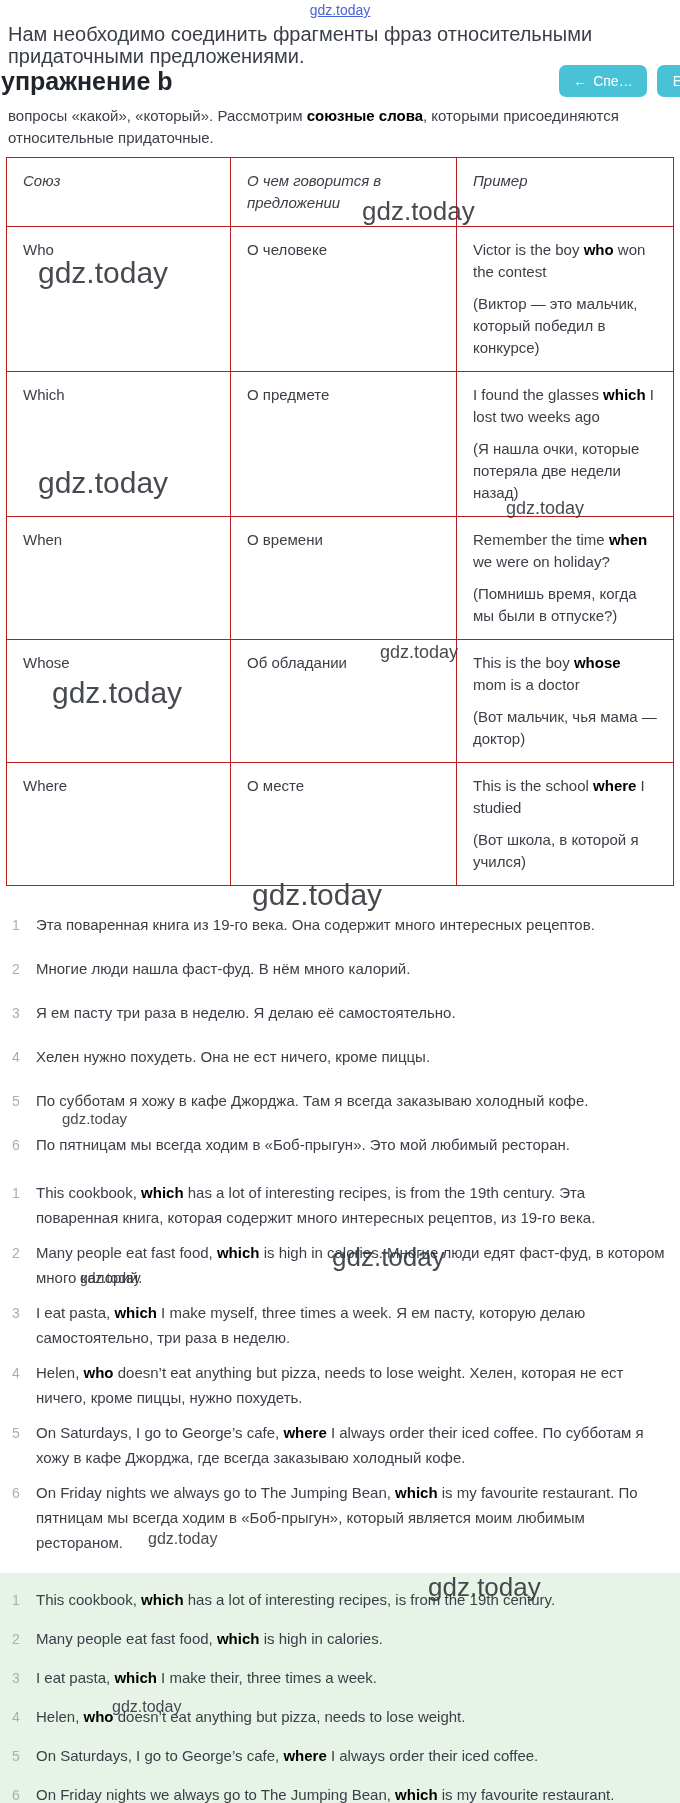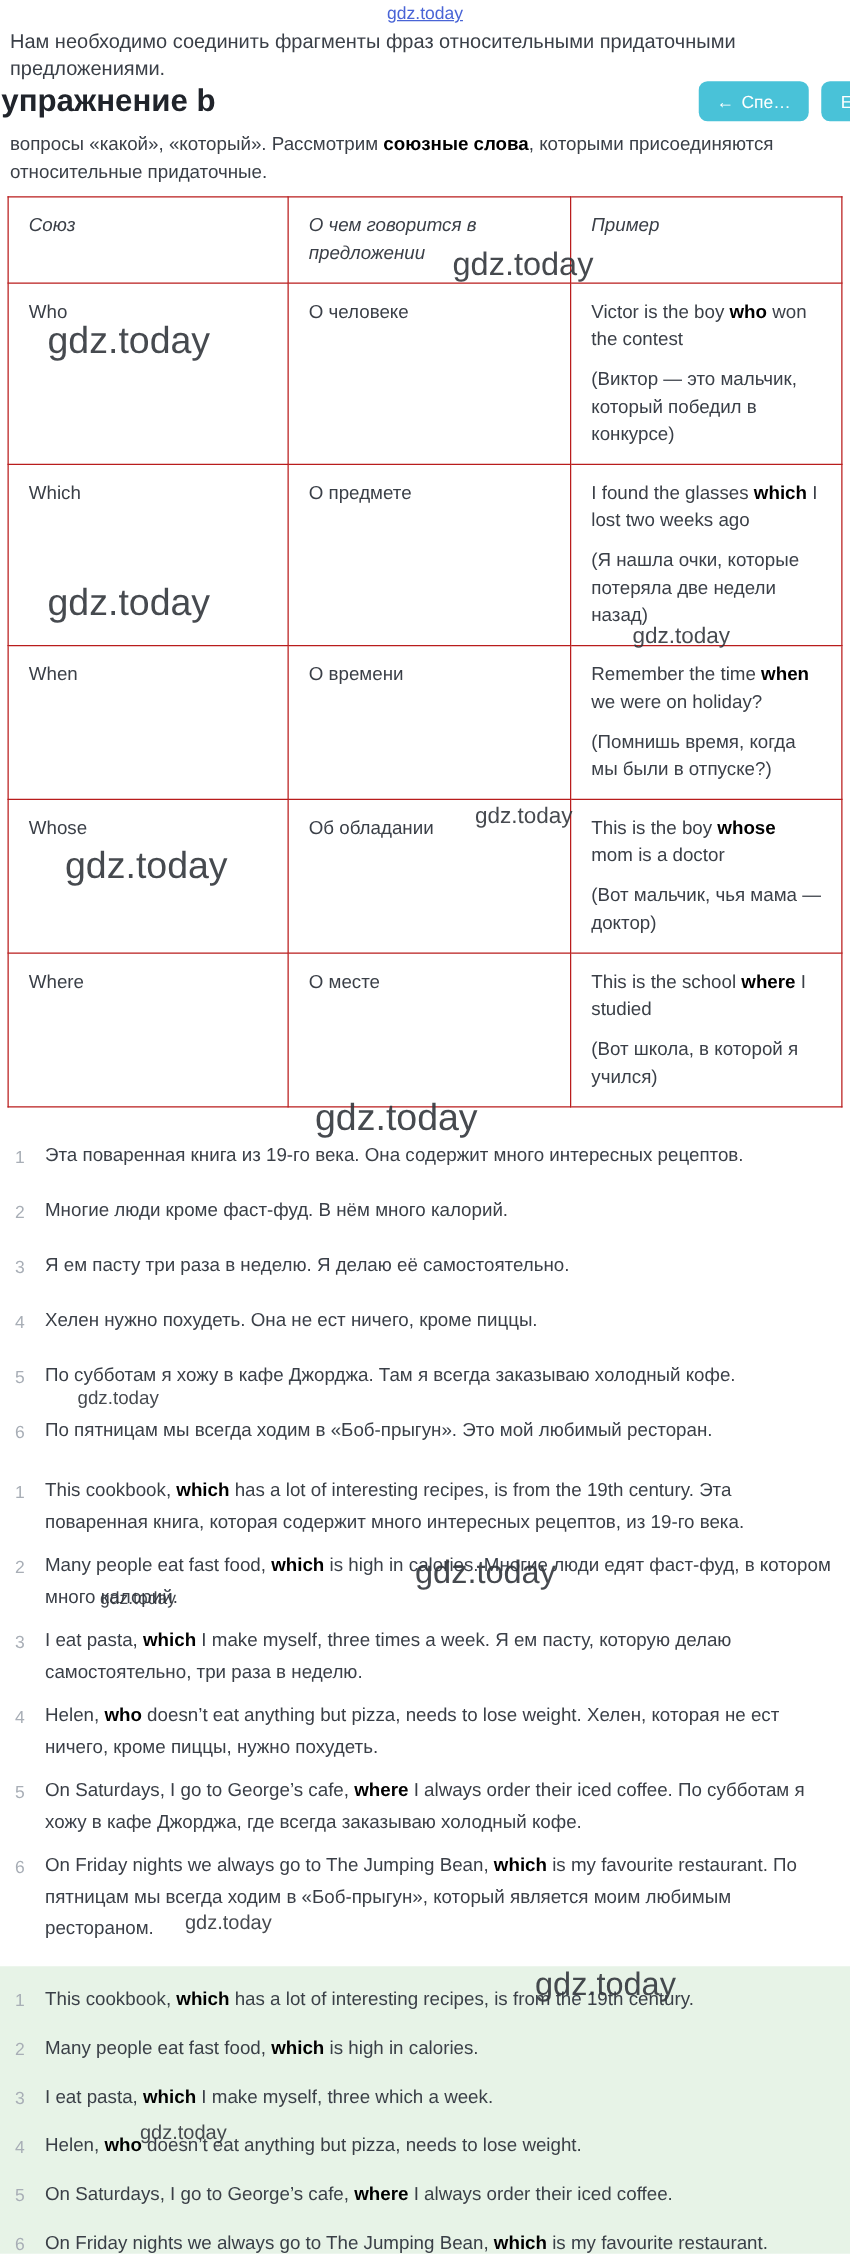--- a/index.html
+++ b/index.html
@@ -6,21 +6,21 @@
   body {
     width: 680px; height: 1803px; overflow: hidden; position: relative;
     background: #ffffff; color: #3a3f47;
     font-family: "Liberation Sans", sans-serif;
   }
   .page { display: flex; flex-direction: column; height: 1803px; }
 
   .wm-top { text-align: center; padding-top: 2px; font-size: 14px; height: 20px; }
   .wm-link { color: #4964d6; text-decoration: underline; cursor: pointer; }
 
-  .intro { margin: 5px 8px 0; font-size: 16px; line-height: 22px; }
+  .intro { margin: 5px 8px 0; font-size: 20px; line-height: 22px; }
 
   .hdr { display: flex; justify-content: space-between; align-items: center; margin-top: -2px; padding-left: 6px; }
   .title { font-size: 25px; font-weight: 700; color: #20242b; margin: 0 0 0 -5px; white-space: nowrap; }
   .btns { display: flex; gap: 10px; }
   .btn {
     display: flex; align-items: center; gap: 6px;
     background: #49c2d8; color: #fff; border: none; border-radius: 7px;
     padding: 8px 14px; font-size: 14px; font-family: inherit; cursor: pointer; white-space: nowrap;
   }
   .btn-edge { margin-right: -18px; padding: 8px 16px; }
@@ -144,21 +144,21 @@
     </tbody>
   </table>
 
   <div class="list tasks">
     <div class="li">
       <span class="num">1</span>
       <span class="txt">Эта поваренная книга из 19-го века. Она содержит много интересных рецептов.</span>
     </div>
     <div class="li">
       <span class="num">2</span>
-      <span class="txt">Многие люди кроме фаст-фуд. В нём много калорий.</span>
+      <span class="txt">Многие люди нашла фаст-фуд. В нём много калорий.</span>
     </div>
     <div class="li">
       <span class="num">3</span>
       <span class="txt">Я ем пасту три раза в неделю. Я делаю её самостоятельно.</span>
     </div>
     <div class="li">
       <span class="num">4</span>
       <span class="txt">Хелен нужно похудеть. Она не ест ничего, кроме пиццы.</span>
     </div>
     <div class="li">
@@ -202,21 +202,21 @@
     <div class="li">
       <span class="num">1</span>
       <span class="txt"><span>This cookbook, </span><b>which</b><span> has a lot of interesting recipes, is from the 19th century.</span></span>
     </div>
     <div class="li">
       <span class="num">2</span>
       <span class="txt"><span>Many people eat fast food, </span><b>which</b><span> is high in calories.</span></span>
     </div>
     <div class="li">
       <span class="num">3</span>
-      <span class="txt"><span>I eat pasta, </span><b>which</b><span> I make myself, three which a week.</span></span>
+      <span class="txt"><span>I eat pasta, </span><b>which</b><span> I make their, three times a week.</span></span>
     </div>
     <div class="li">
       <span class="num">4</span>
       <span class="txt"><span>Helen, </span><b>who</b><span> doesn’t eat anything but pizza, needs to lose weight.</span></span>
     </div>
     <div class="li">
       <span class="num">5</span>
       <span class="txt"><span>On Saturdays, I go to George’s cafe, </span><b>where</b><span> I always order their iced coffee.</span></span>
     </div>
     <div class="li">

